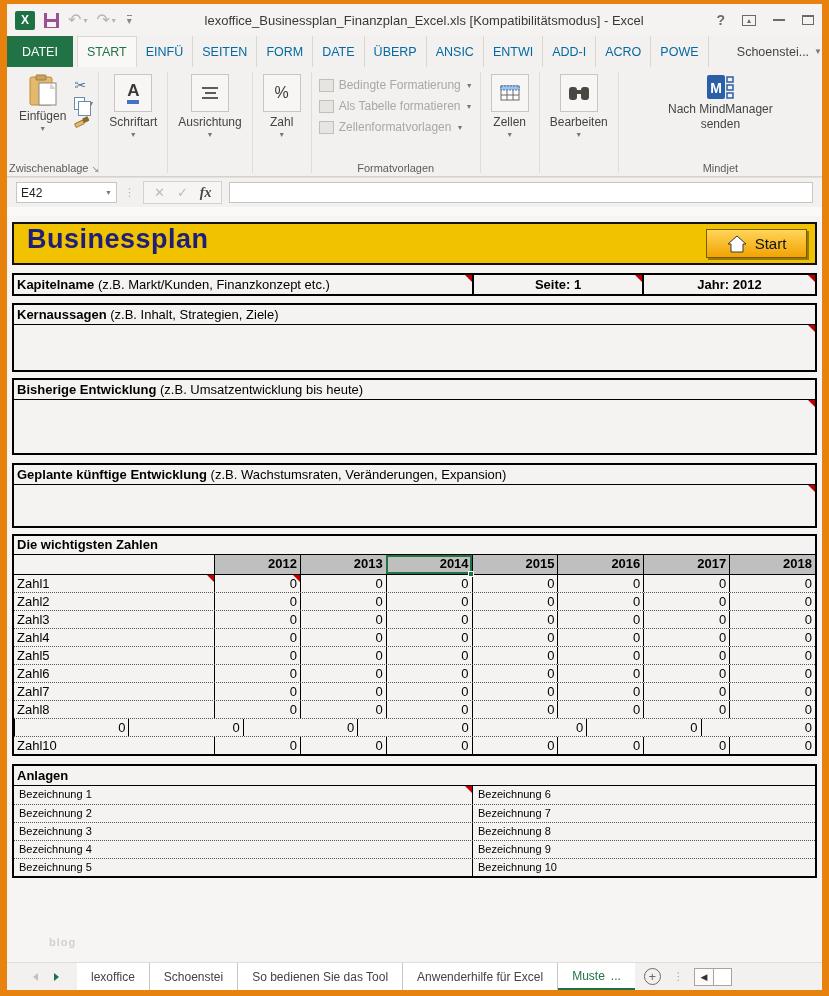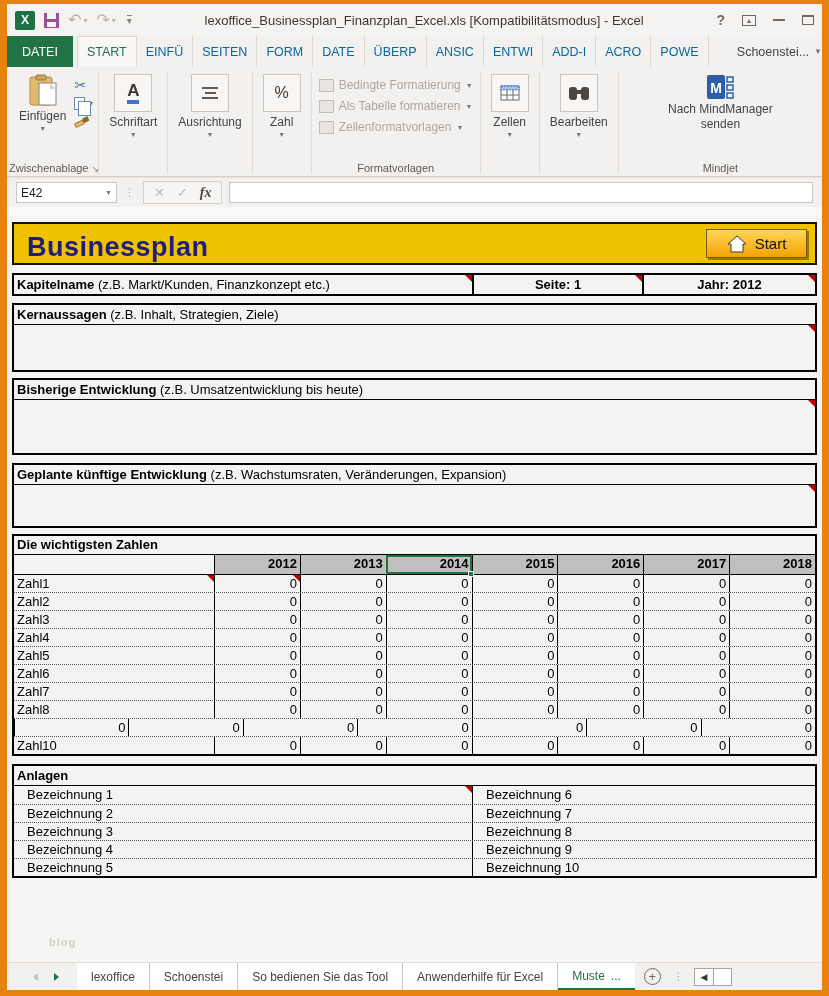--- a/index.html
+++ b/index.html
@@ -64,21 +64,21 @@
   .vdots { color:#B3AFAB; font-size:11px; letter-spacing:1px; }
   .fbtns { display:flex; align-items:center; gap:12px; border:1px solid #D5D1CD; background:#F7F5F3; height:23px; padding:0 10px; }
   .fx { font-family:"Liberation Serif", serif; font-style:italic; font-weight:bold; color:#4A4743; font-size:14px; }
   .dim { color:#BDB9B5; font-size:13px; }
   .finput { flex:1; height:21px; background:#fff; border:1px solid #C9C5C1; }
 
   .gapstrip { height:9px; background:#FAF9F8; flex:0 0 auto; }
 
   
   .sheet { flex:1; background:#F6F5F3; position:relative; padding:6px 5px 0 5px; overflow:hidden; }
-  .bp-head { height:43px; background:#F0C200; border:2px solid #111; position:relative; display:flex; align-items:flex-end; }
+  .bp-head { height:43px; background:#F0C200; border:2px solid #111; position:relative; display:flex; align-items:flex-start; }
   .bp-title { font-size:27px; font-weight:800; color:#1F1F78; padding-left:13px; letter-spacing:0.5px; }
   .startbtn { position:absolute; right:8px; top:5px; width:101px; height:29px; background:linear-gradient(#FFD558,#F2A303); border:1px solid #7A5C00; box-shadow:2px 2px 0 rgba(80,60,0,0.55); display:flex; align-items:center; justify-content:center; gap:8px; }
   .startbtn span { font-size:15px; color:#111; }
 
   .kaprow { margin-top:8px; height:23px; border:2px solid #000; background:#F4F3F1; display:flex; }
   .kcell { position:relative; font-size:13px; line-height:20px; padding:0 3px; white-space:nowrap; overflow:hidden; }
   .kcell.c1 { width:458px; }
   .kcell.c2 { width:170px; border-left:2px solid #000; text-align:center; font-weight:bold; }
   .kcell.c3 { flex:1; border-left:2px solid #000; text-align:center; font-weight:bold; }
   .tri { position:absolute; top:0; right:0; width:0; height:0; border-left:7px solid transparent; border-top:7px solid #C00000; }
@@ -99,21 +99,21 @@
   .ycell.selected { outline:2px solid #217346; outline-offset:-2px; z-index:2; }
   .ycell.selected .handle { position:absolute; right:-2px; bottom:-3px; width:6px; height:6px; background:#217346; border:1px solid #fff; z-index:3; }
   .zrow { display:flex; height:18px; border-top:1px dotted #555; }
   .zrow.first { border-top:1px solid #000; }
   .zrow .zlabel { width:200px; font-size:13px; line-height:17px; padding-left:3px; position:relative; }
   .vcell { flex:1; border-left:1px solid #000; font-size:13px; text-align:right; padding-right:3px; line-height:17px; position:relative; }
 
   .anlagen { margin-top:8px; border:2px solid #000; background:#F4F3F1; }
   .arow { display:flex; height:18px; border-top:1px dotted #555; }
   .arow.first { border-top:none; }
-  .acell { font-size:13px; line-height:17px; padding-left:13px; position:relative; }
+  .acell { font-size:11px; line-height:17px; padding-left:5px; position:relative; }
   .acell.l { width:458px; }
   .acell.r { flex:1; border-left:1px solid #000; }
   .atitle { height:20px; border-bottom:1px solid #000; font-size:13px; font-weight:bold; line-height:19px; padding-left:3px; }
 
   .watermark { position:absolute; left:42px; bottom:14px; font-size:11px; color:#D2D0CD; font-weight:bold; letter-spacing:1px; }
 
   
   .sheetbar { height:28px; background:#F3F1EF; display:flex; align-items:stretch; flex:0 0 auto; border-top:1px solid #E0DCD8; }
   .navarrows { display:flex; align-items:center; gap:16px; padding:0 18px 0 26px; }
   .nav-left { width:0; height:0; border-top:4px solid transparent; border-bottom:4px solid transparent; border-right:5px solid #C5C1BD; }

